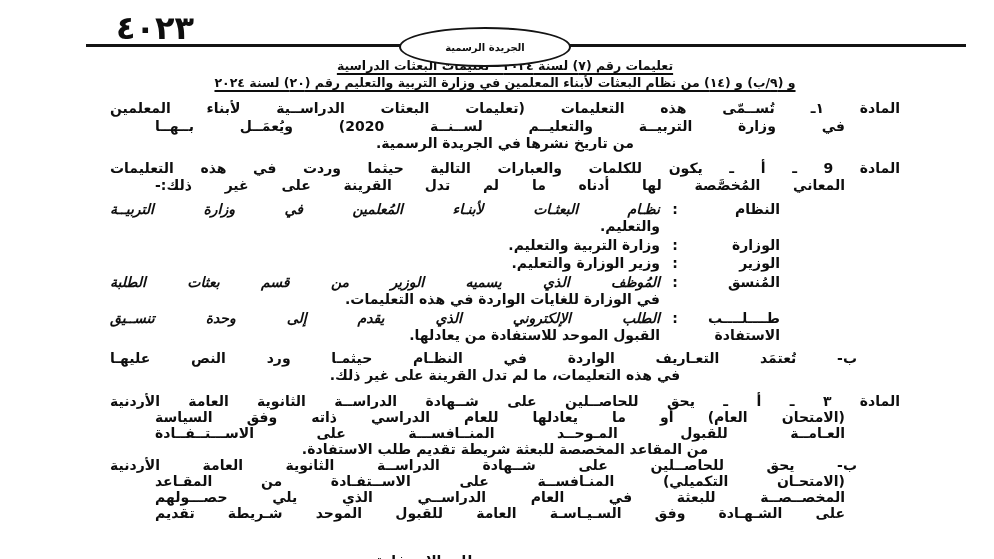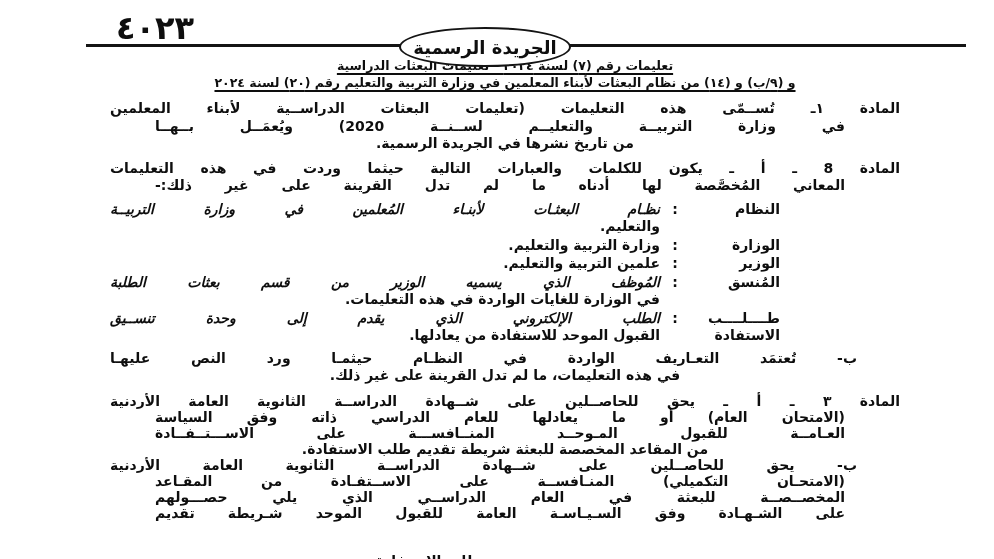--- a/index.html
+++ b/index.html
@@ -10,21 +10,21 @@
   }
   .page-number{
     position:absolute; top:9px; left:116px; font-size:32px; font-weight:bold;
     letter-spacing:11px; direction:ltr; color:#0e0e0e;
   }
   .rule{ position:absolute; top:44px; left:86px; width:880px; height:3px; background:#141414; }
   .badge{
     position:absolute; top:27px; left:399px; width:168px; height:36px; z-index:2;
     border:2.5px solid #141414; border-radius:50%; background:#ffffff;
     display:flex; align-items:center; justify-content:center;
-    font-size:18px; font-weight:bold;
+    font-size:10px; font-weight:bold;
   }
   .doc{ position:absolute; top:57px; right:94px; width:790px; font-weight:bold; }
   .title{ text-align:center; margin-bottom:9px; }
   .title .tl{
     font-size:12.5px; line-height:17px; text-decoration:underline;
     text-underline-offset:3px; text-decoration-thickness:1.5px;
   }
   .b{ font-size:14px; line-height:17.5px; }
   .a3 .b{ line-height:16px; }
   .jf{ text-align:justify; text-align-last:justify; }
@@ -63,21 +63,21 @@
       <div class="tl">و (٩/ب) و (١٤) من نظام البعثات لأبناء المعلمين في وزارة التربية والتعليم رقم (٢٠) لسنة ٢٠٢٤</div>
     </div>
 
     <div class="art1">
       <div class="b jf">المادة ١ـ تُســمّى هذه التعليمات (تعليمات البعثات الدراســية لأبناء المعلمين</div>
       <div class="b jf cont">في وزارة التربيــة والتعليــم لســنــة 2020) ويُعمَــل بــهــا</div>
       <div class="b ctr">من تاريخ نشرها في الجريدة الرسمية.</div>
     </div>
 
     <div class="art2">
-      <div class="b jf">المادة 8 ـ أ ـ يكون للكلمات والعبارات التالية حيثما وردت في هذه التعليمات</div>
+      <div class="b jf">المادة 9 ـ أ ـ يكون للكلمات والعبارات التالية حيثما وردت في هذه التعليمات</div>
       <div class="b jf cont">المعاني المُخصَّصة لها أدناه ما لم تدل القرينة على غير ذلك:-</div>
 
       <div class="defs">
 
         <div class="defrow b">
           <div class="dterm">النظام</div>
           <div class="dcolon">:</div>
           <div class="ddef">
             <div class="first">نظـام البعثـات لأبنـاء المُعلمين في وزارة التربيــة</div>
             <div class="more">والتعليم.</div>
@@ -89,21 +89,21 @@
           <div class="dcolon">:</div>
           <div class="ddef">
             <div class="single">وزارة التربية والتعليم.</div>
           </div>
         </div>
 
         <div class="defrow b">
           <div class="dterm">الوزير</div>
           <div class="dcolon">:</div>
           <div class="ddef">
-            <div class="single">علمين التربية والتعليم.</div>
+            <div class="single">وزير الوزارة والتعليم.</div>
           </div>
         </div>
 
         <div class="defrow b">
           <div class="dterm">المُنسق</div>
           <div class="dcolon">:</div>
           <div class="ddef">
             <div class="first">المُوظف الذي يسميه الوزير من قسم بعثات الطلبة</div>
             <div class="more">في الوزارة للغايات الواردة في هذه التعليمات.</div>
           </div>

